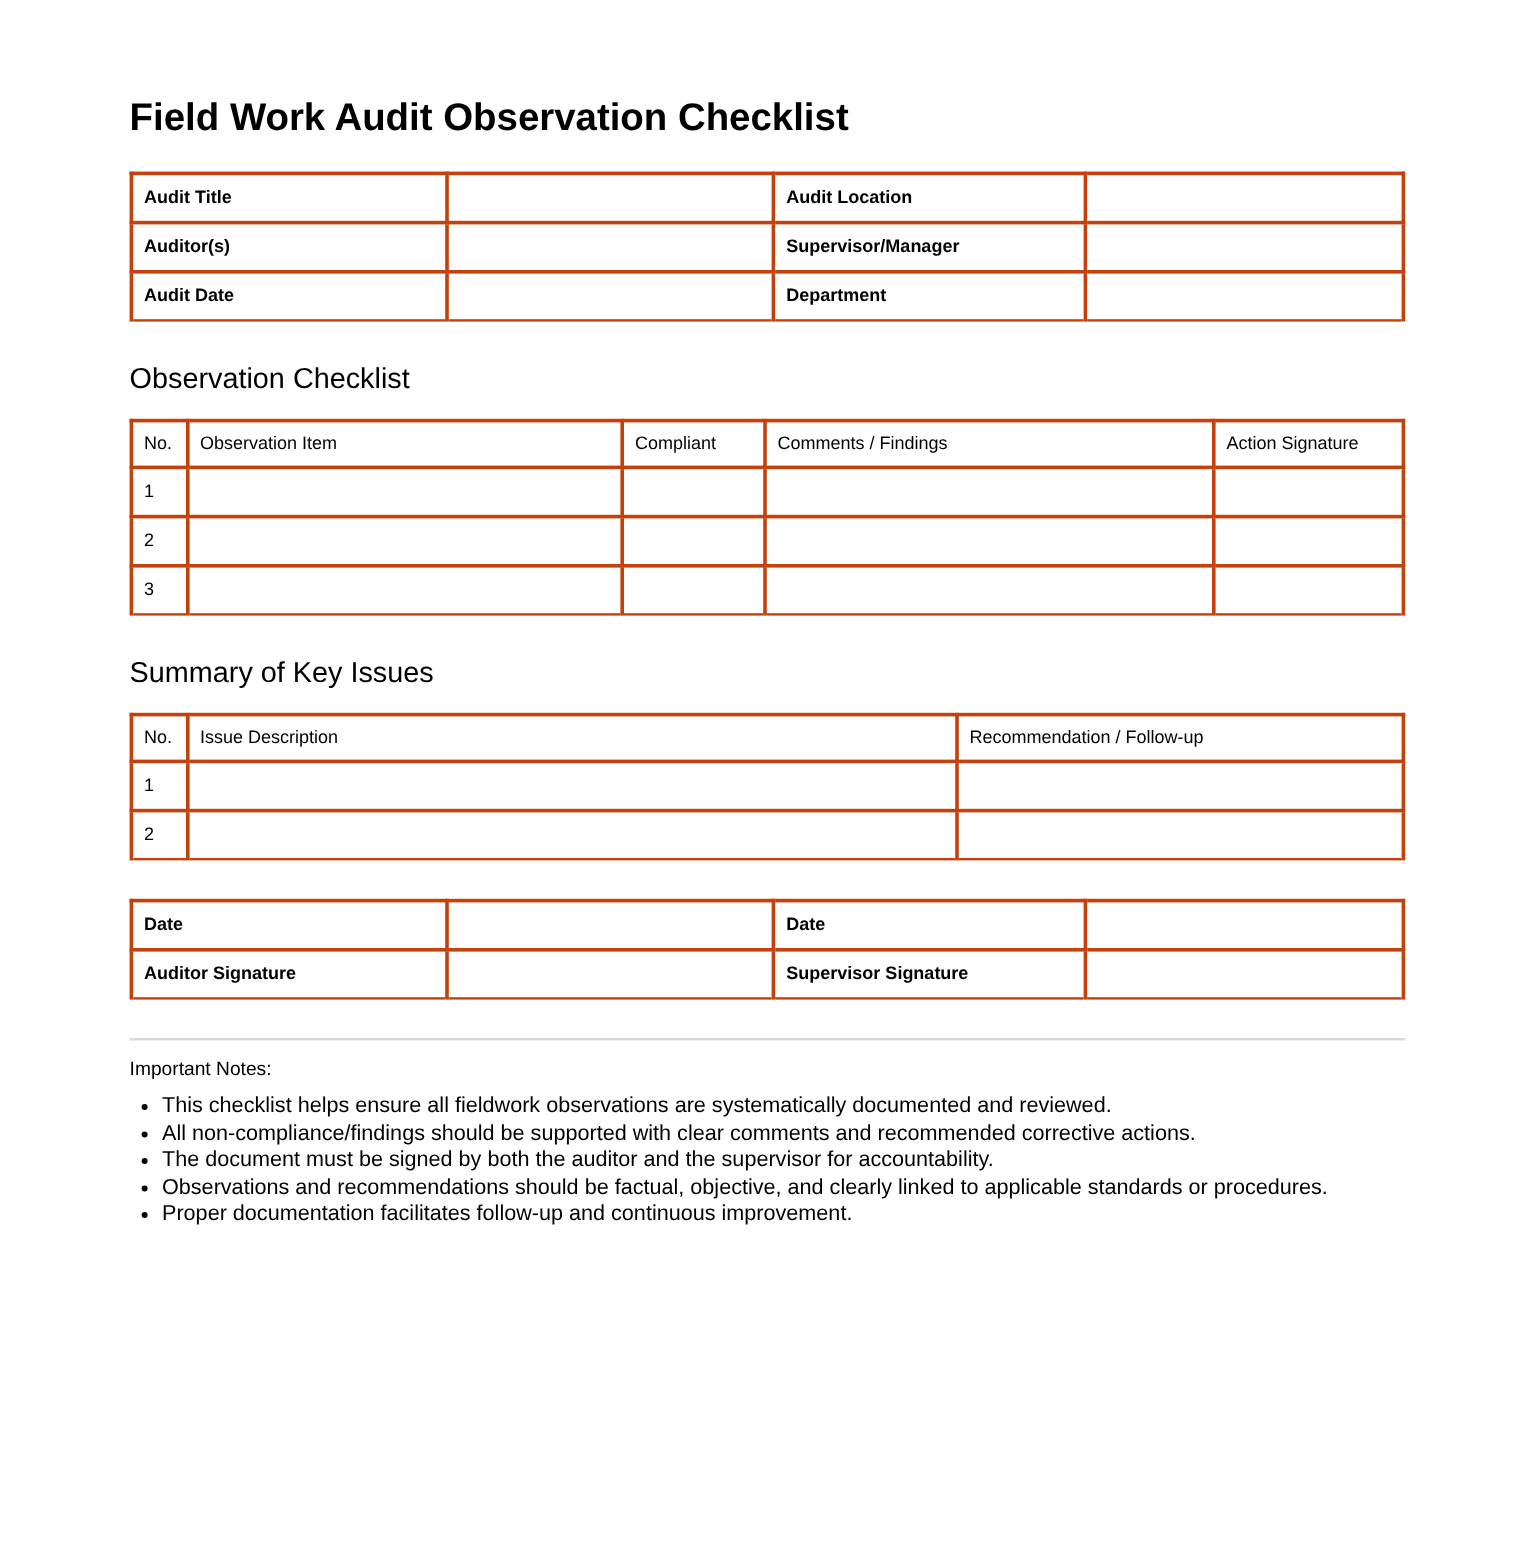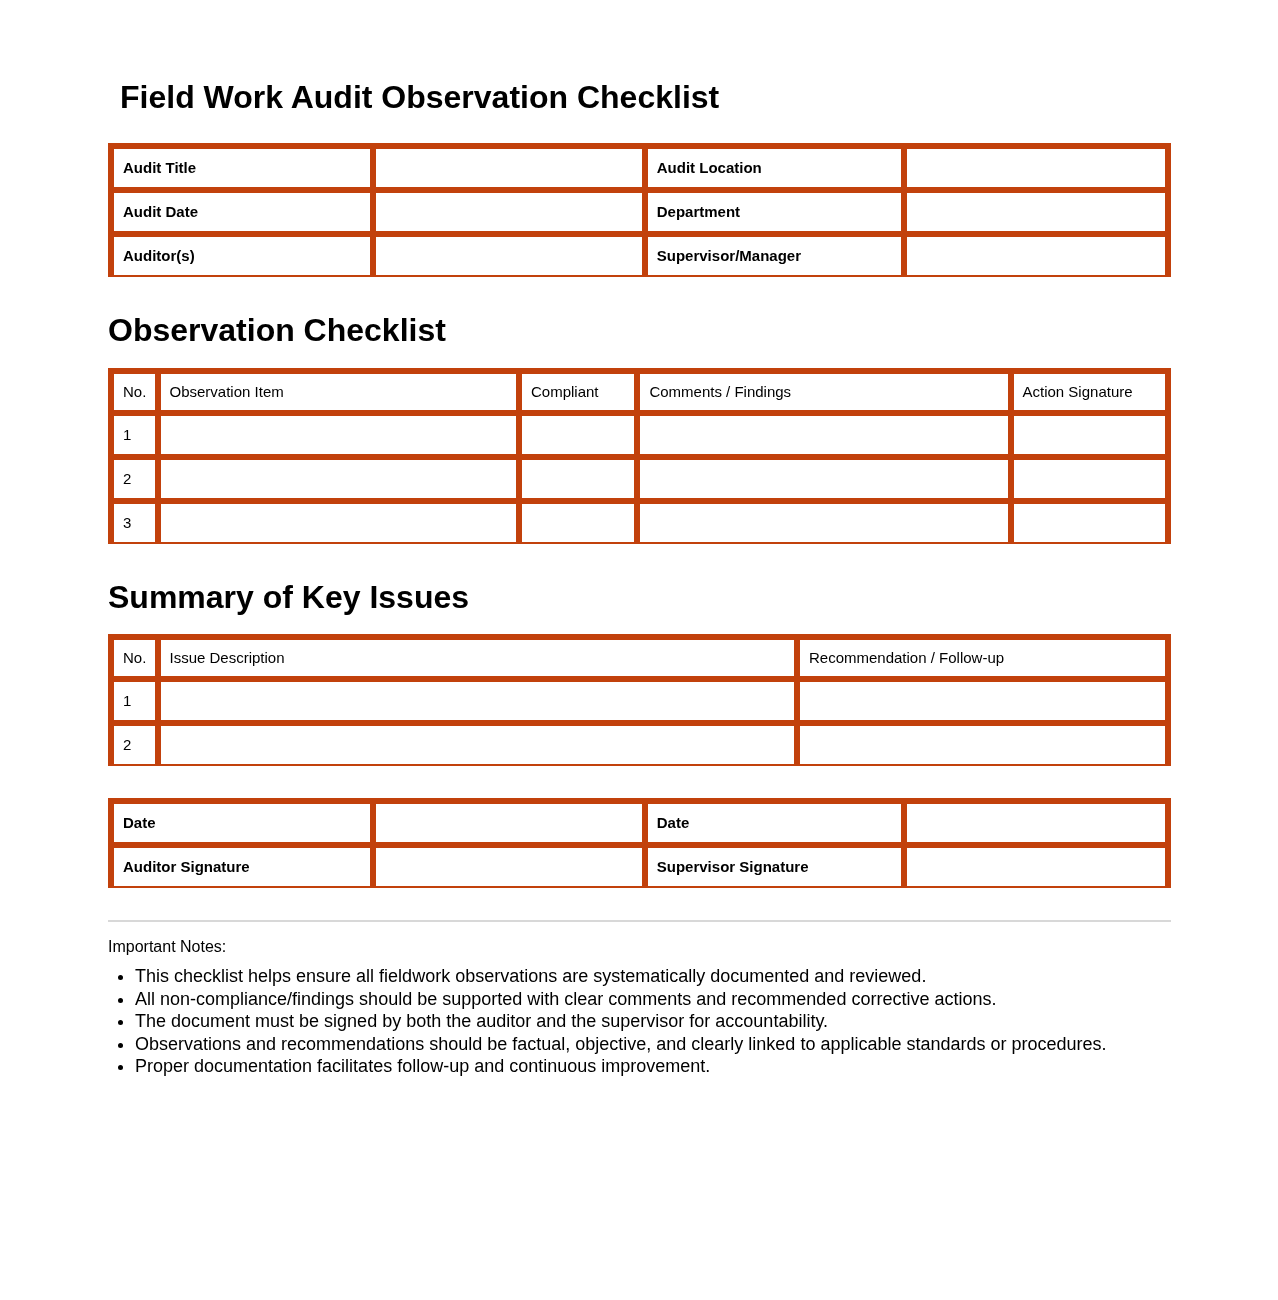--- a/index.html
+++ b/index.html
@@ -1,24 +1,24 @@
 <!DOCTYPE html>
 <html><head>
 <meta charset="utf-8">
 <style>
   html, body { margin: 0; padding: 0; background: #ffffff; }
   body { font-family: "Liberation Sans", sans-serif; color: #000000; }
   .page { width: 1278px; box-sizing: border-box; padding: 78px 107px 60px 108px; background: #ffffff; }
 
-  h1.doc-title { font-size: 32px; line-height: 1.2; font-weight: bold; margin: 0 0 27px 12px; }
-  h2.section-heading { font-size: 32px; line-height: 1.2; font-weight: bold; margin: 34px 0 18px 0; }
+  h1.doc-title { font-size: 32px; line-height: 1.2; font-weight: bold; margin: 0 0 27px 0; }
+  h2.section-heading { font-size: 24px; line-height: 1.2; font-weight: normal; margin: 34px 0 18px 0; }
 
   table.grid { width: 100%; border-collapse: collapse; table-layout: fixed; }
   table.grid td, table.grid th {
-    border: 6px solid #c2410c;
+    border: 3px solid #c2410c;
     font-size: 15px;
     line-height: 1.2;
     padding: 10px 9px;
     text-align: left;
     vertical-align: middle;
     overflow: hidden;
     white-space: nowrap;
   }
   table.grid th { font-weight: normal; padding: 9px; }
   table.grid tr:last-child td { border-bottom-width: 2px; }
@@ -47,29 +47,29 @@
         <col style="width:25%">
     </colgroup>
     <tbody>
       <tr>
         <td class="lbl">Audit Title</td>
         <td></td>
         <td class="lbl">Audit Location</td>
         <td></td>
       </tr>
       <tr>
+        <td class="lbl">Auditor(s)</td>
+        <td></td>
+        <td class="lbl">Supervisor/Manager</td>
+        <td></td>
+      </tr>
+      <tr>
         <td class="lbl">Audit Date</td>
         <td></td>
         <td class="lbl">Department</td>
-        <td></td>
-      </tr>
-      <tr>
-        <td class="lbl">Auditor(s)</td>
-        <td></td>
-        <td class="lbl">Supervisor/Manager</td>
         <td></td>
       </tr>
     </tbody>
   </table>
 
   <h2 class="section-heading">Observation Checklist</h2>
 
   <table class="grid">
     <colgroup>
       <col style="width:4.4%">

